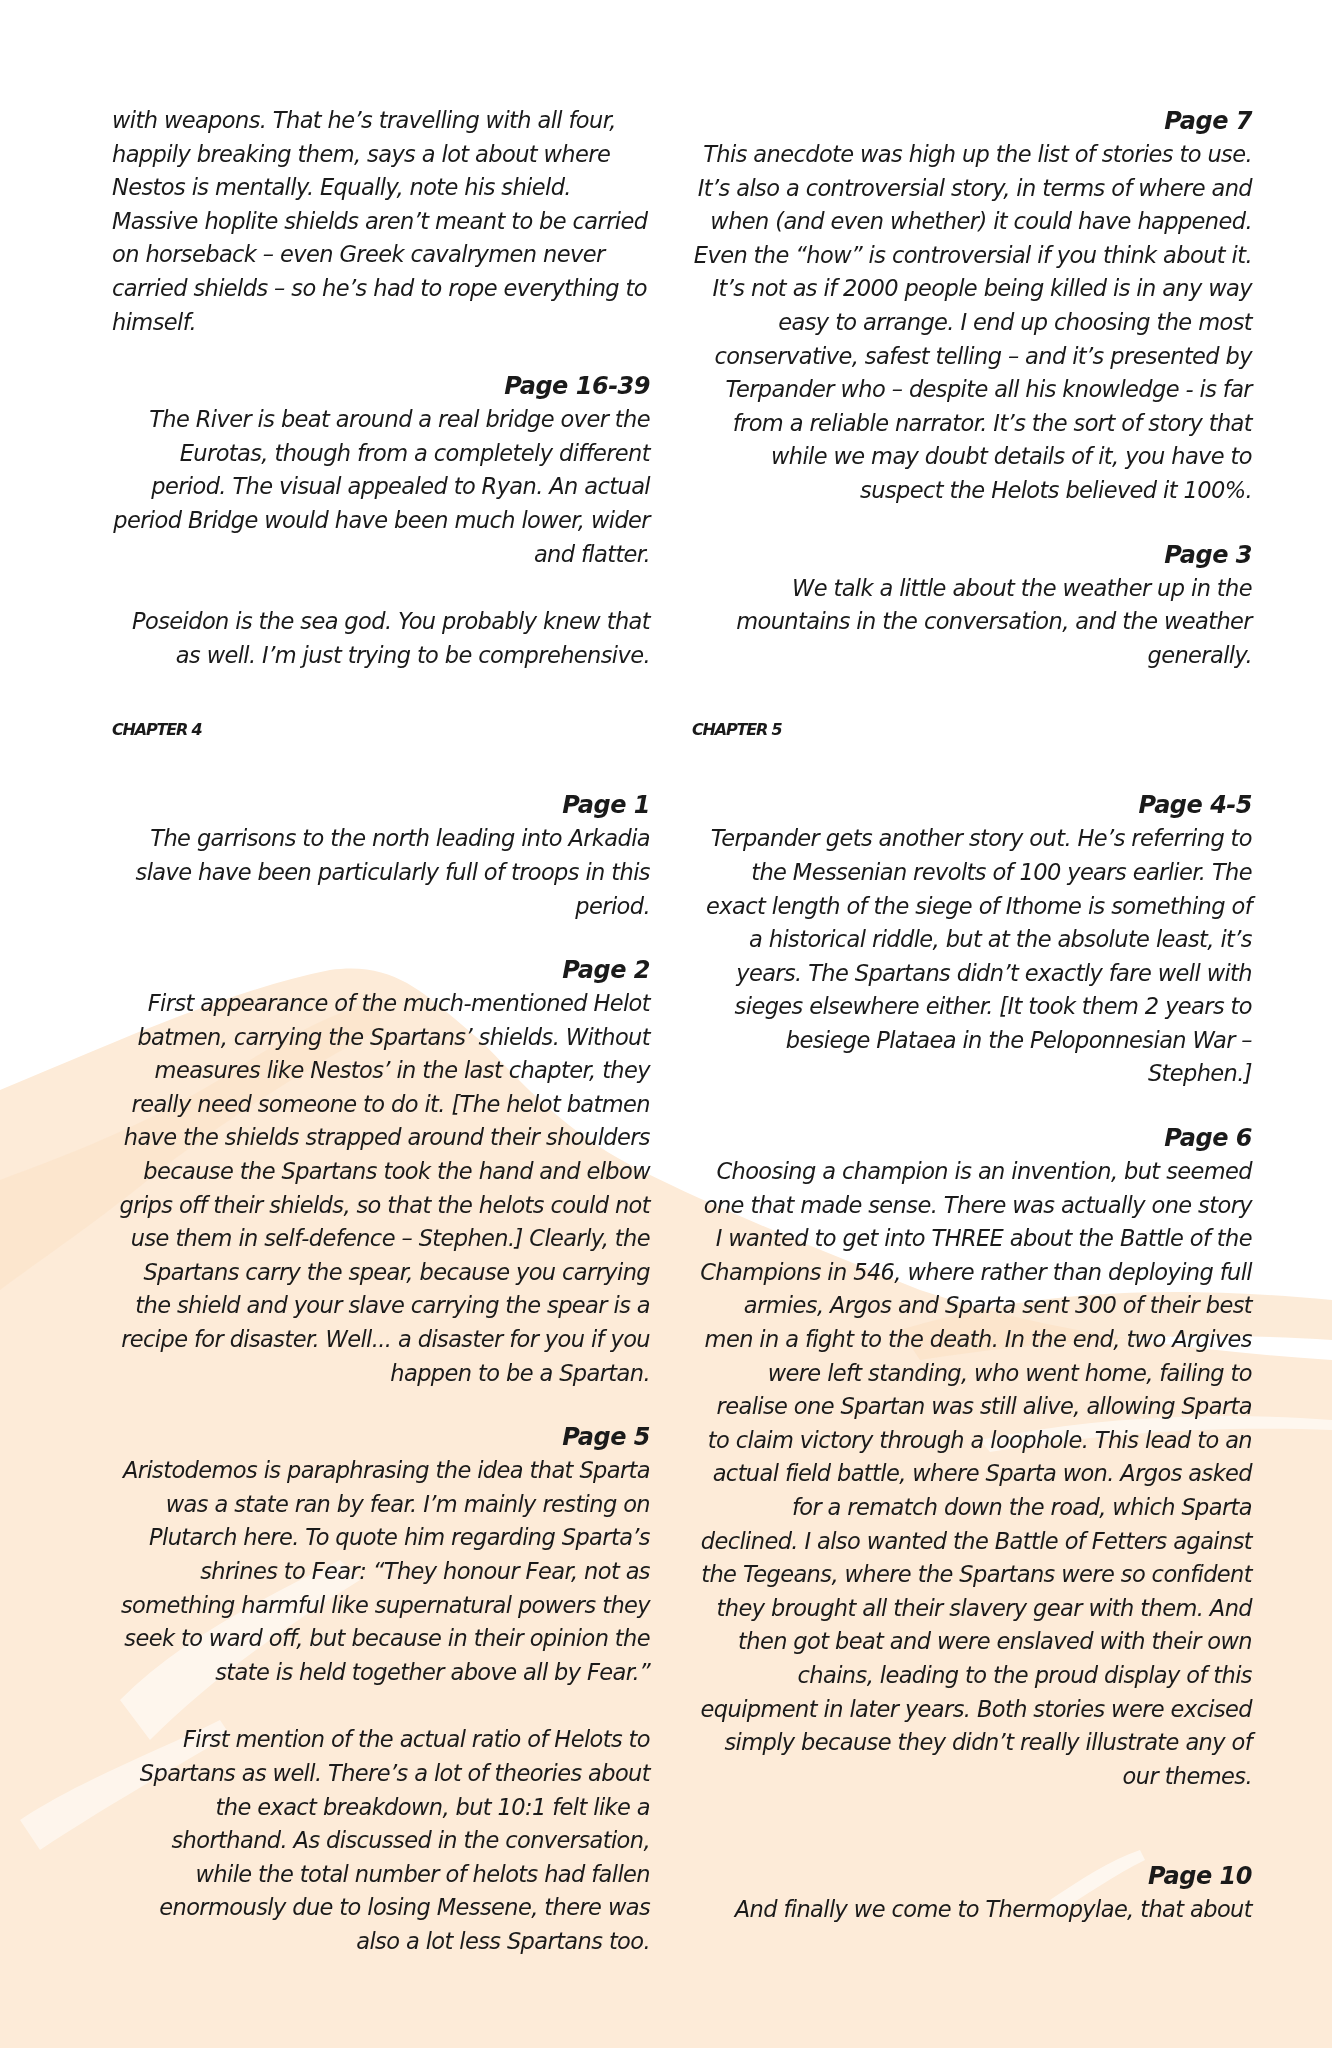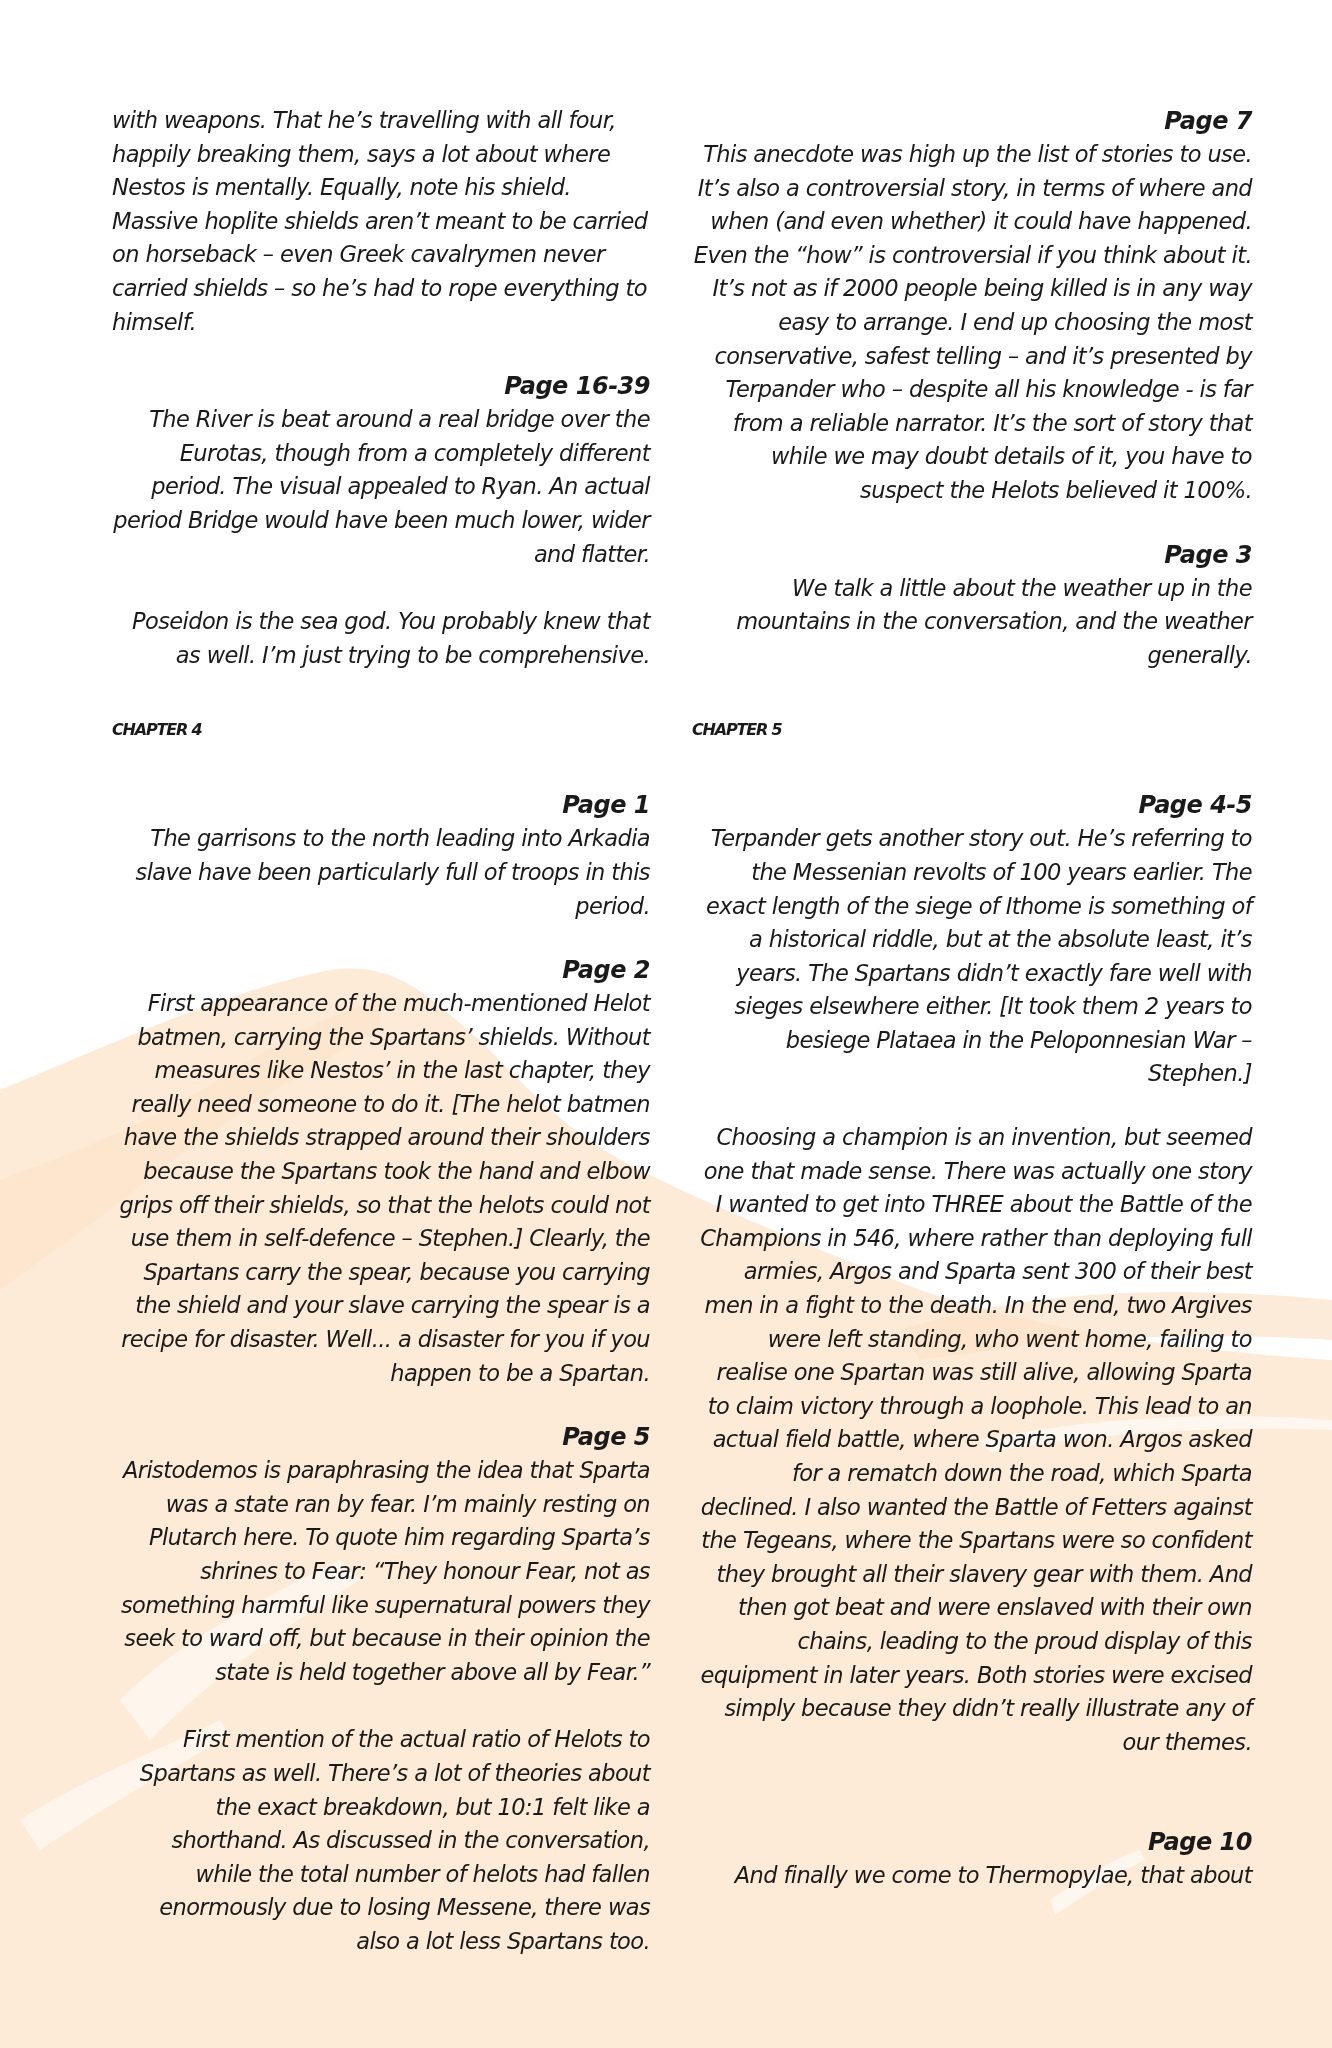--- a/index.html
+++ b/index.html
@@ -127,20 +127,21 @@
     <h2 class="chapter-heading">CHAPTER 5</h2>
 
     <div class="gap-lg"></div>
     <section class="note">
       <h3 class="page-heading">Page 4-5</h3>
       <p class="body-text">Terpander gets another story out. He’s referring to the Messenian revolts of 100 years earlier. The exact length of the siege of Ithome is something of a historical riddle, but at the absolute least, it’s years. The Spartans didn’t exactly fare well with sieges elsewhere either. [It took them 2 years to besiege Plataea in the Peloponnesian War – Stephen.]</p>
     </section>
 
     <div class="gap-md"></div>
     <section class="note">
+      <h3 class="page-heading">Page 6</h3>
       <p class="body-text">Choosing a champion is an invention, but seemed one that made sense. There was actually one story I wanted to get into THREE about the Battle of the Champions in 546, where rather than deploying full armies, Argos and Sparta sent 300 of their best men in a fight to the death. In the end, two Argives were left standing, who went home, failing to realise one Spartan was still alive, allowing Sparta to claim victory through a loophole. This lead to an actual field battle, where Sparta won. Argos asked for a rematch down the road, which Sparta declined. I also wanted the Battle of Fetters against the Tegeans, where the Spartans were so confident they brought all their slavery gear with them. And then got beat and were enslaved with their own chains, leading to the proud display of this equipment in later years. Both stories were excised simply because they didn’t really illustrate any of our themes.</p>
     </section>
 
     <div class="gap-xl"></div>
     <section class="note">
       <h3 class="page-heading">Page 10</h3>
       <p class="body-text">And finally we come to Thermopylae, that about</p>
     </section>
   </div>
 

